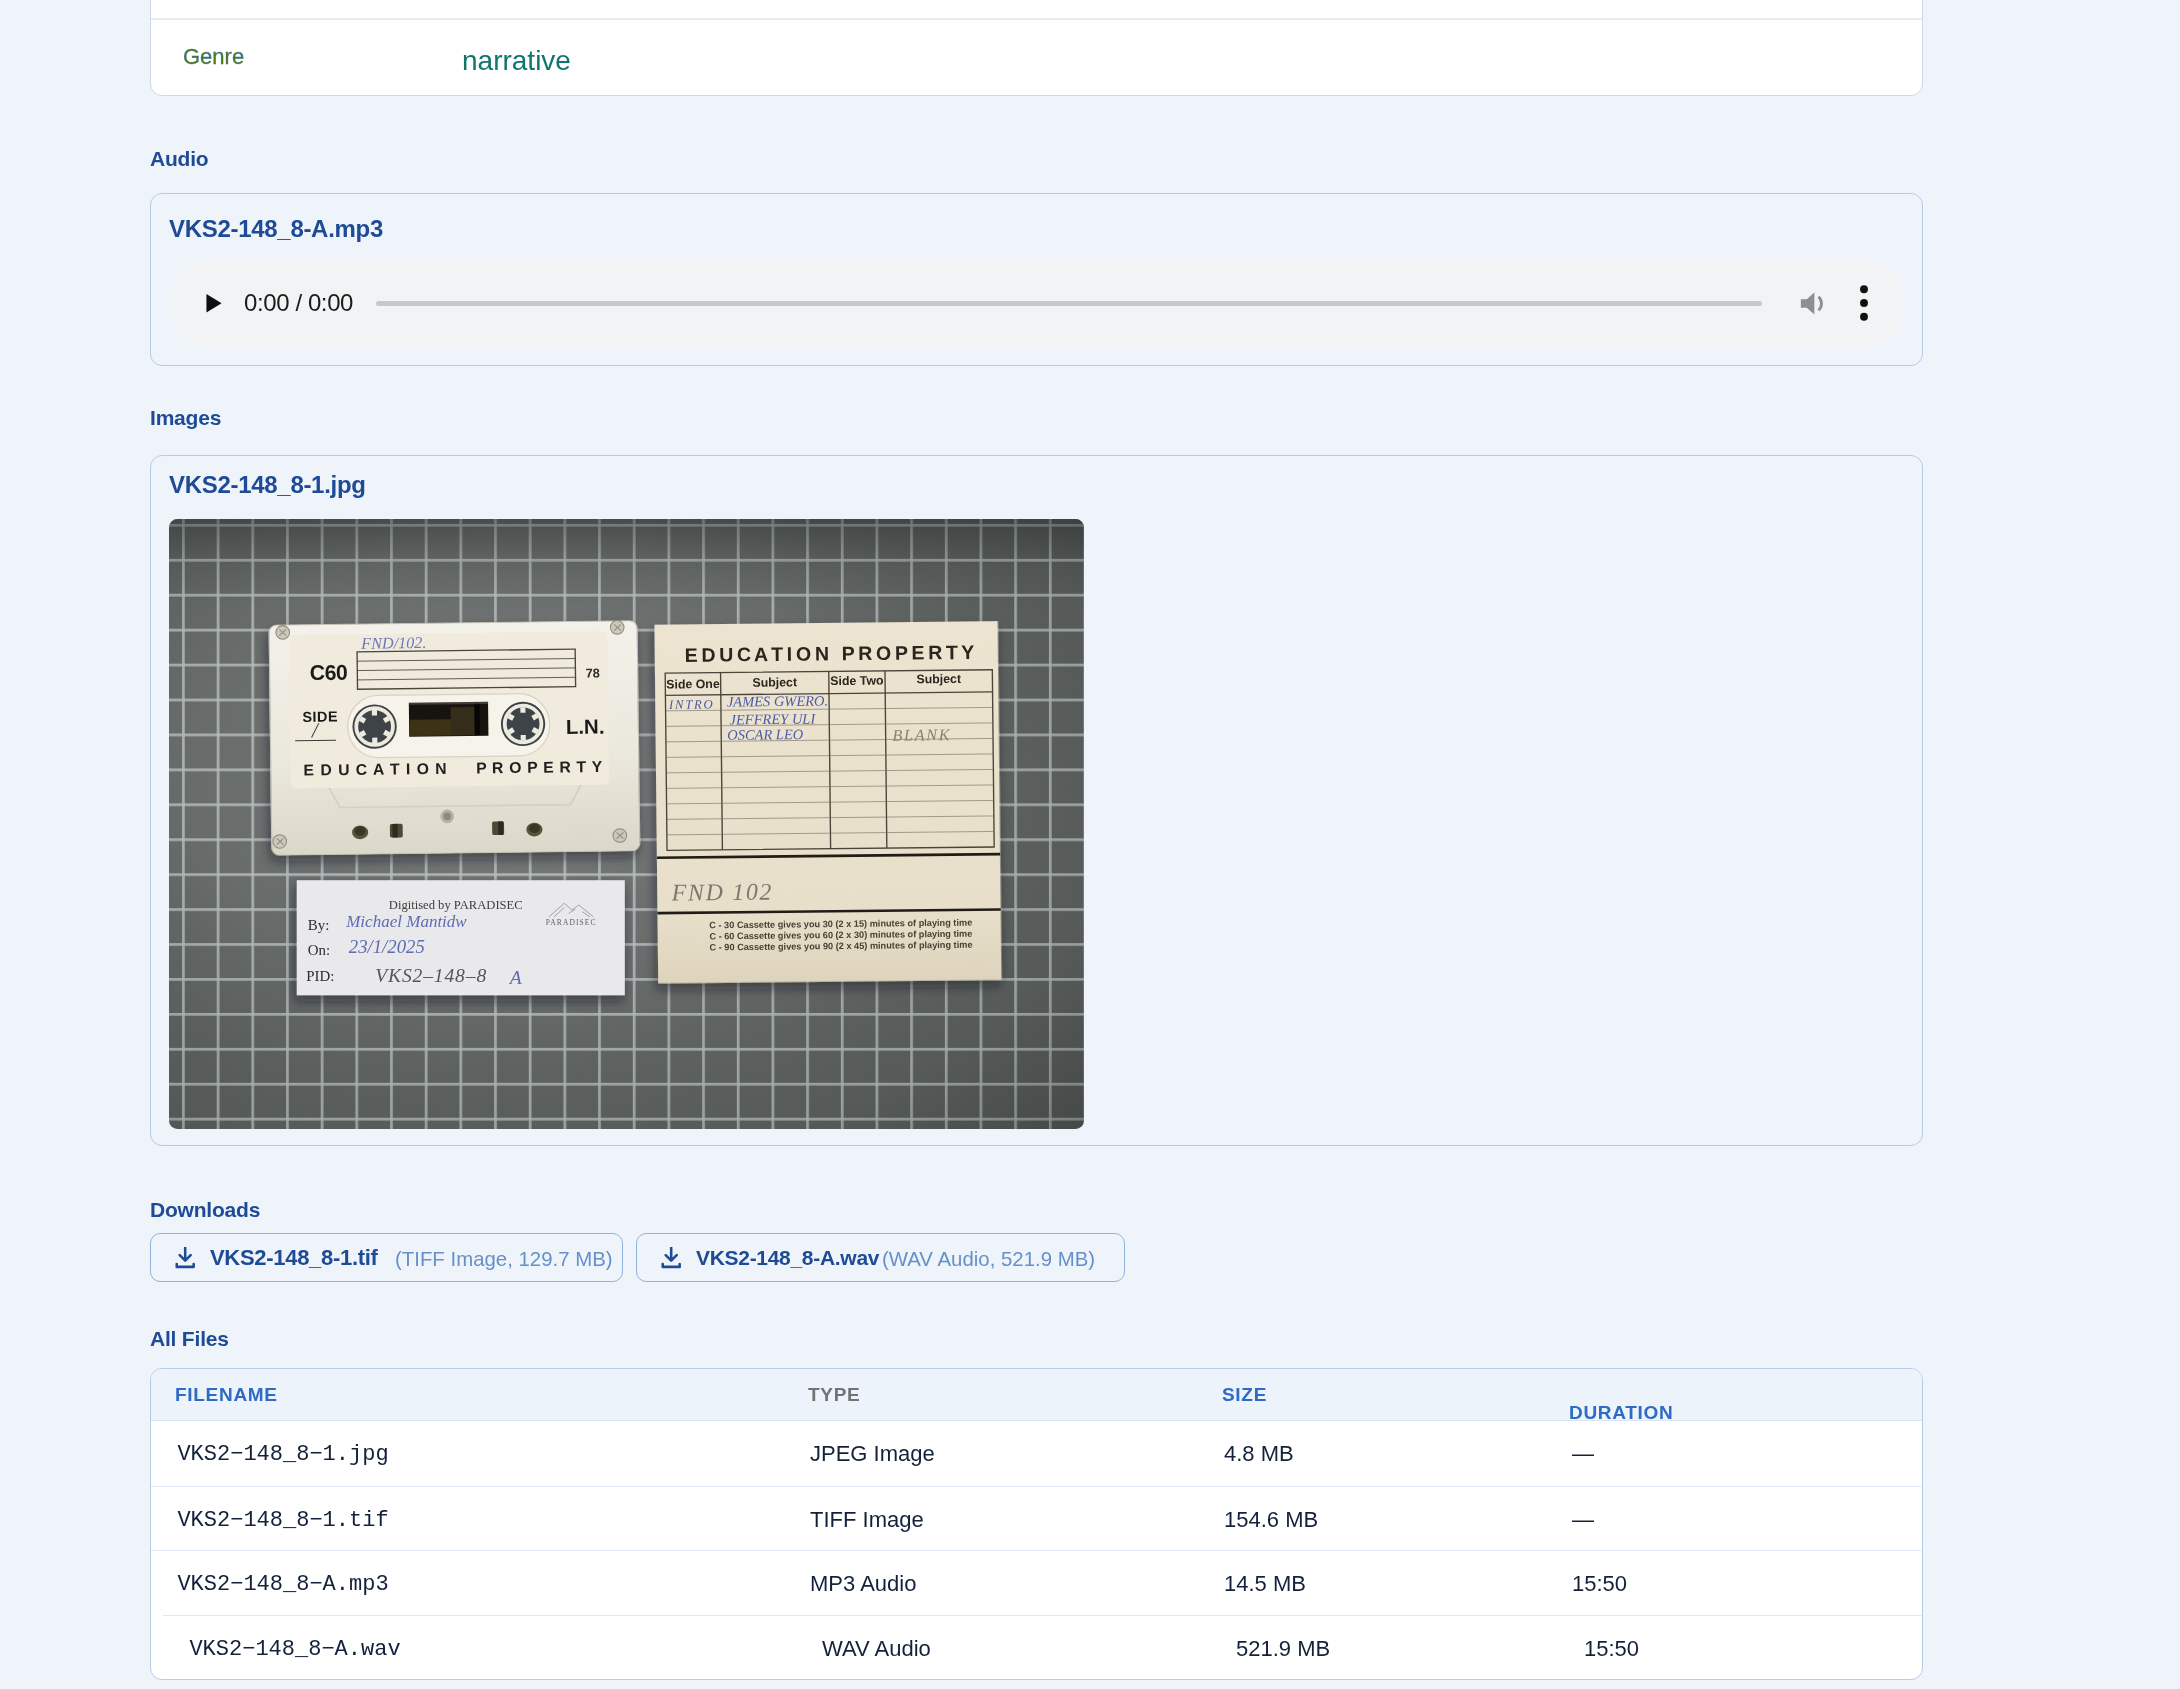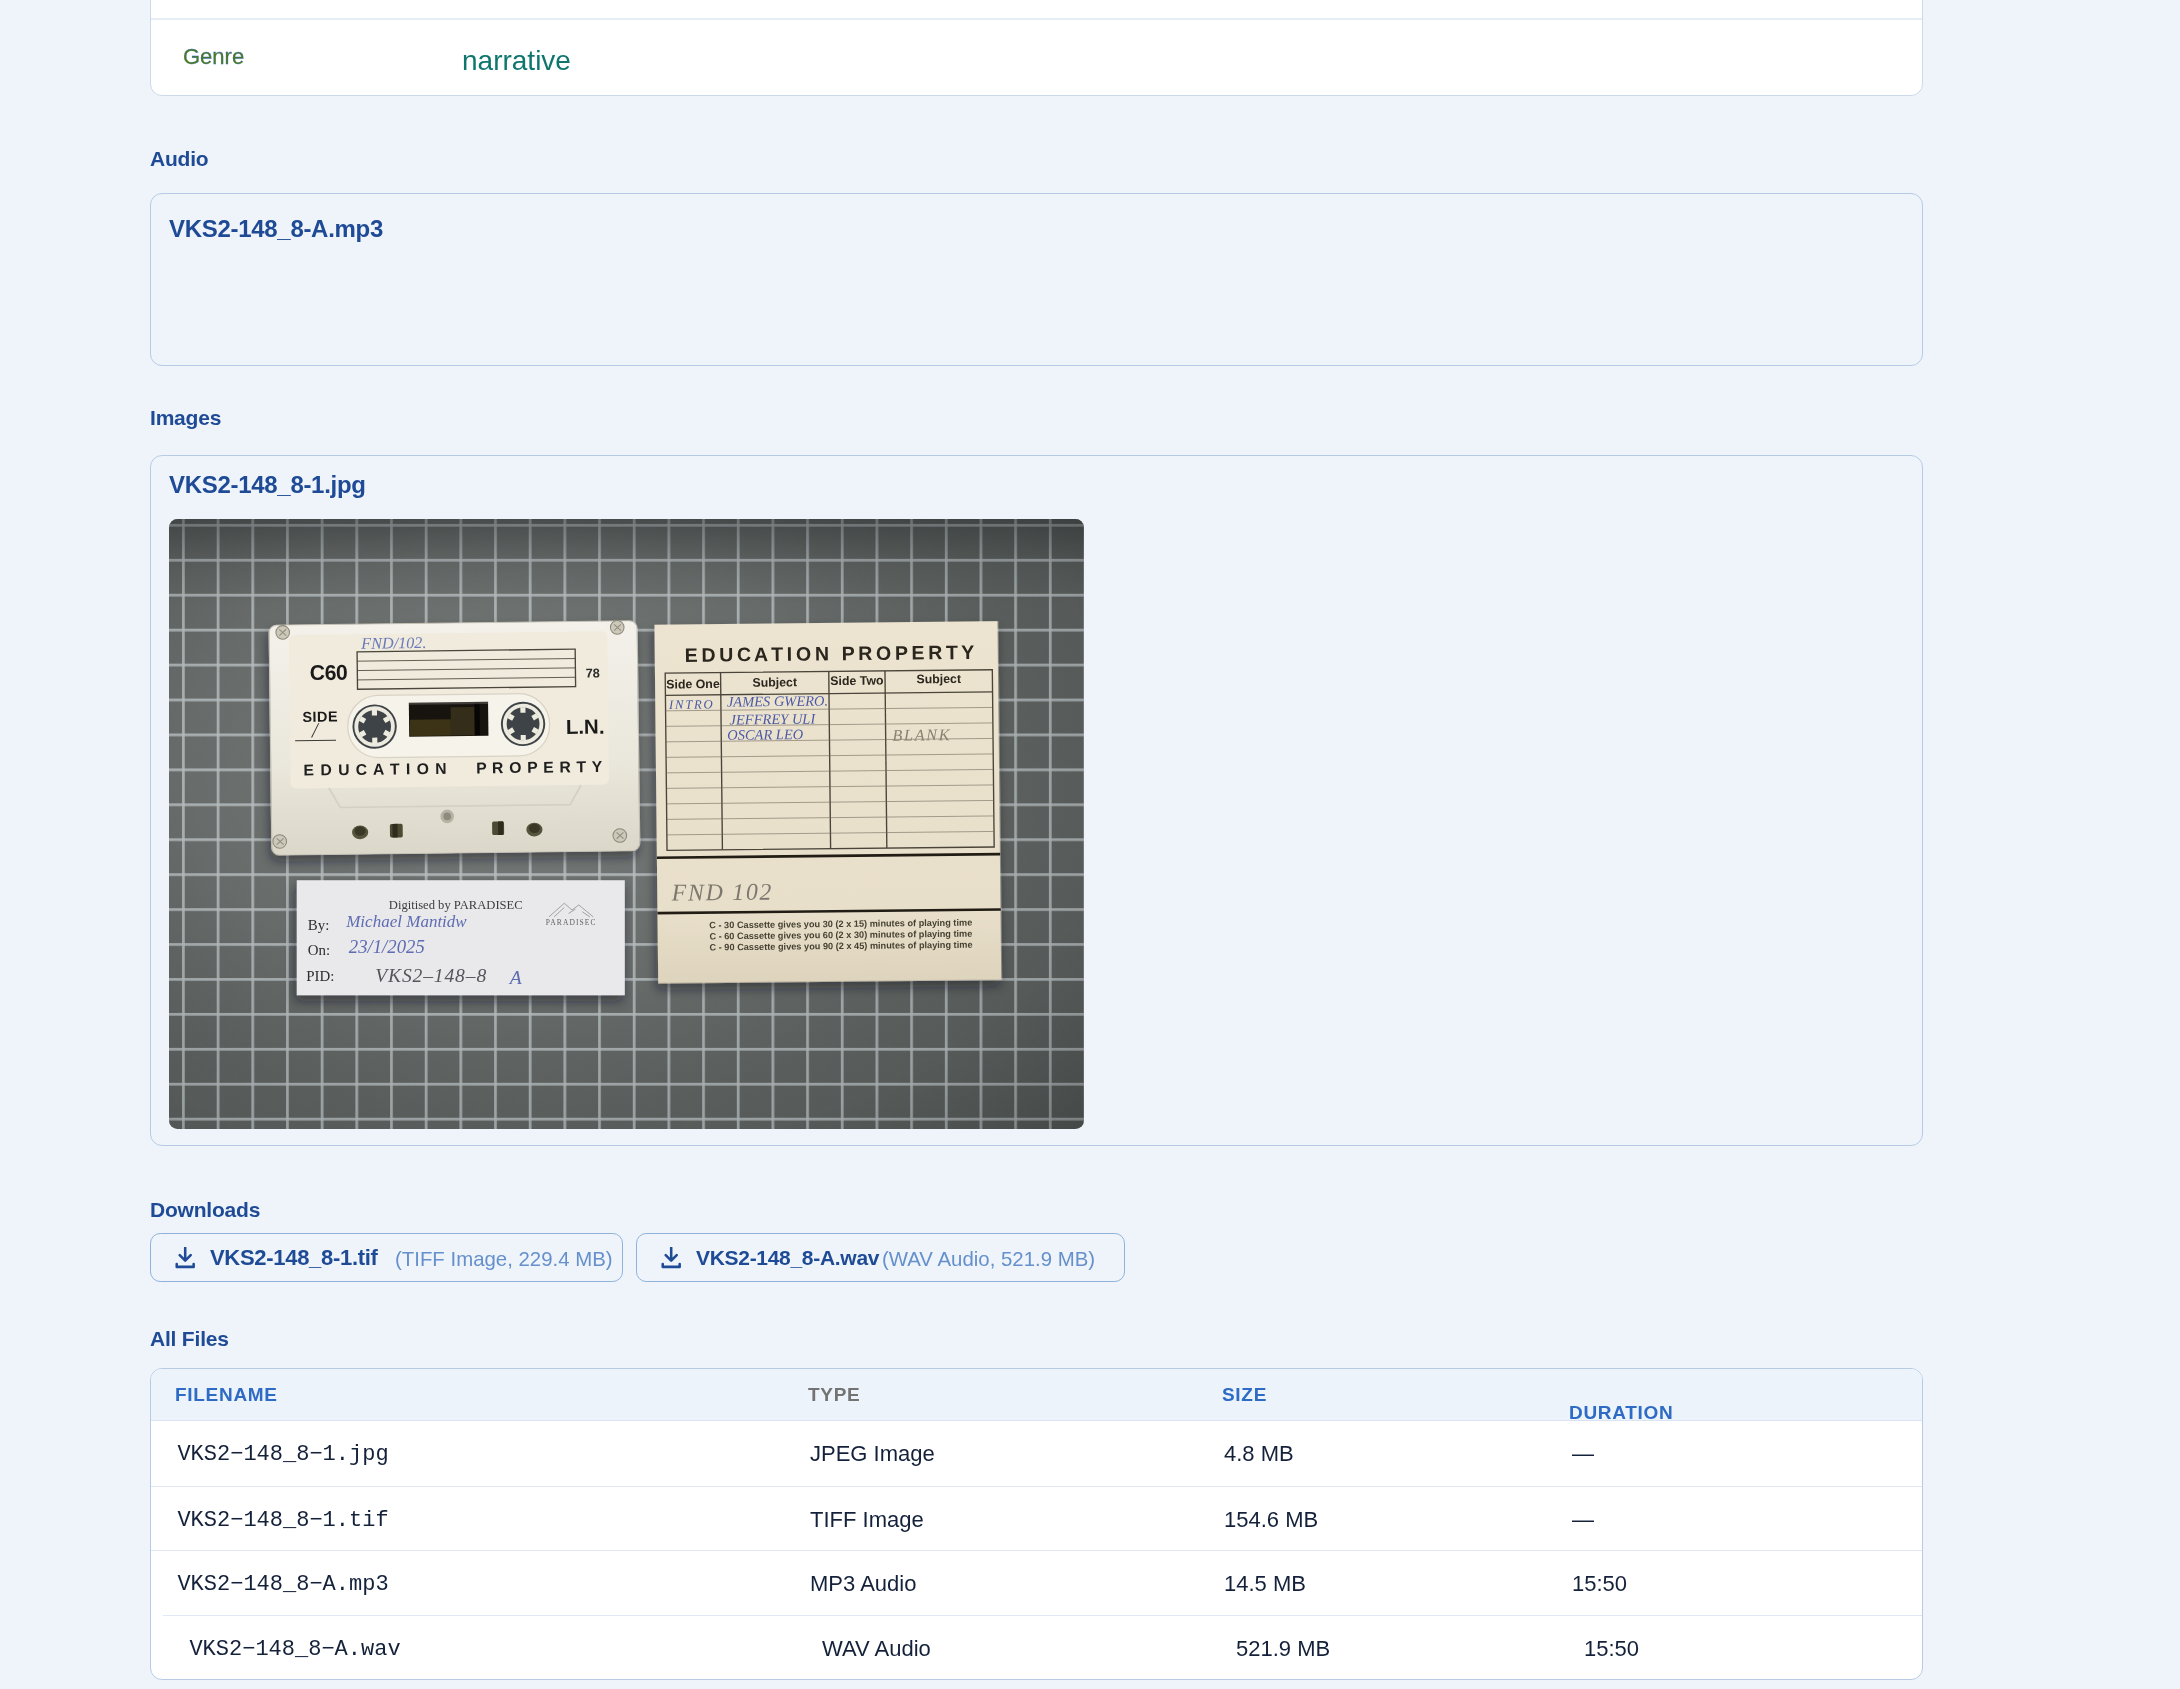--- a/index.html
+++ b/index.html
@@ -21,20 +21,36 @@
 <div class="card" style="top:-51px; height:147px; background:#ffffff; border-color:#ccd9ec;">
   <div class="abs" style="left:0; right:0; top:68px; height:1.7px; background:#e7edf5;"></div>
   <div class="abs" style="left:32px; top:94px; font-size:22px; color:#4d7c0f; -webkit-text-stroke:0.3px #3068c3;">Genre</div>
   <div class="abs" style="left:311px; top:95px; font-size:28px; color:#0f766e;">narrative</div>
 </div>
 
 <div class="h2" style="top:148px;">Audio</div>
 <div class="card" style="top:193px; height:173px;">
   <div class="ctitle" style="left:18px; top:23px;">VKS2-148_8-A.mp3</div>
 
+  <div class="abs" style="left:19px; top:65px; width:1735px; height:89px; border-radius:44px; background:#f1f3f4;">
+    <svg class="abs" style="left:36px; top:34px;" width="16" height="20.4" viewBox="0 0 19 24">
+      <path d="M0.5 1 L18.5 12 L0.5 23 Z" fill="#0e0e0e"></path>
+    </svg>
+    <div class="abs" style="left:74px; top:30px; font-size:24px; color:#1b1b1b; letter-spacing:-0.4px;">0:00 / 0:00</div>
+    <div class="abs" style="left:206px; top:42px; width:1386px; height:5.1px; border-radius:2.6px; background:#c6c9cb;"></div>
+    <svg class="abs" style="left:1629px; top:31px;" width="29" height="27" viewBox="0 0 34 32">
+      <path d="M2 11 h7 l9 -8 v26 l-9 -8 h-7 z" fill="#8c9093"></path>
+      <path d="M23 8 a11 11 0 0 1 0 16" fill="none" stroke="#8c9093" stroke-width="3.4"></path>
+    </svg>
+    <svg class="abs" style="left:1688px; top:26.4px;" width="12" height="36" viewBox="0 0 14 42">
+      <circle cx="7" cy="5" r="4.6" fill="#111"></circle>
+      <circle cx="7" cy="21" r="4.6" fill="#111"></circle>
+      <circle cx="7" cy="37" r="4.6" fill="#111"></circle>
+    </svg>
+  </div>
 </div>
 
 <div class="h2" style="top:407px;">Images</div>
 <div class="card" style="top:455px; height:691px;">
   <div class="ctitle" style="left:18px; top:17px;">VKS2-148_8-1.jpg</div>
   <div class="abs" style="left:18px; top:63px; width:915px; height:610px;" id="photo">
     <svg width="915" height="610" viewBox="0 0 1074 716">
       <defs>
         <pattern id="grid" width="40.7" height="41" patternUnits="userSpaceOnUse" patternTransform="translate(15.3,5.8)">
           <rect width="40.7" height="41" fill="none"></rect>
@@ -250,21 +266,21 @@
   </div>
 </div>
 
 <div class="h2" style="top:1199px;">Downloads</div>
 <div class="abs" style="left:150px; top:1233px; width:473px; height:49px; border:1.7px solid #8fb2dd; border-radius:10.2px;">
   <svg class="abs" style="left:24px; top:12.8px;" width="20.4" height="22" viewBox="0 0 24 26">
     <path d="M12 1 v14 M5.5 9.5 l6.5 6.5 6.5-6.5" fill="none" stroke="#1e4a96" stroke-width="3" stroke-linecap="round" stroke-linejoin="round"></path>
     <path d="M2 20 v3.5 h20 v-3.5" fill="none" stroke="#1e4a96" stroke-width="3" stroke-linecap="round" stroke-linejoin="round"></path>
   </svg>
   <div class="abs" style="left:59px; top:11px; font-size:22px; font-weight:bold; color:#1e4a96; letter-spacing:-0.3px; white-space:nowrap;">VKS2-148_8-1.tif</div>
-  <div class="abs" style="left:244px; top:13.6px; font-size:20.4px; color:#6590cc; white-space:nowrap;">(TIFF Image, 229.4 MB)</div>
+  <div class="abs" style="left:244px; top:13.6px; font-size:20.4px; color:#6590cc; white-space:nowrap;">(TIFF Image, 129.7 MB)</div>
 </div>
 <div class="abs" style="left:636px; top:1233px; width:489px; height:49px; border:1.7px solid #8fb2dd; border-radius:10.2px;">
   <svg class="abs" style="left:24px; top:12.8px;" width="20.4" height="22" viewBox="0 0 24 26">
     <path d="M12 1 v14 M5.5 9.5 l6.5 6.5 6.5-6.5" fill="none" stroke="#1e4a96" stroke-width="3" stroke-linecap="round" stroke-linejoin="round"></path>
     <path d="M2 20 v3.5 h20 v-3.5" fill="none" stroke="#1e4a96" stroke-width="3" stroke-linecap="round" stroke-linejoin="round"></path>
   </svg>
   <div class="abs" style="left:59px; top:12px; font-size:21px; font-weight:bold; color:#1e4a96; letter-spacing:-0.3px; white-space:nowrap;">VKS2-148_8-A.wav</div>
   <div class="abs" style="left:245px; top:13.6px; font-size:20.4px; color:#6590cc; white-space:nowrap;">(WAV Audio, 521.9 MB)</div>
 </div>
 

